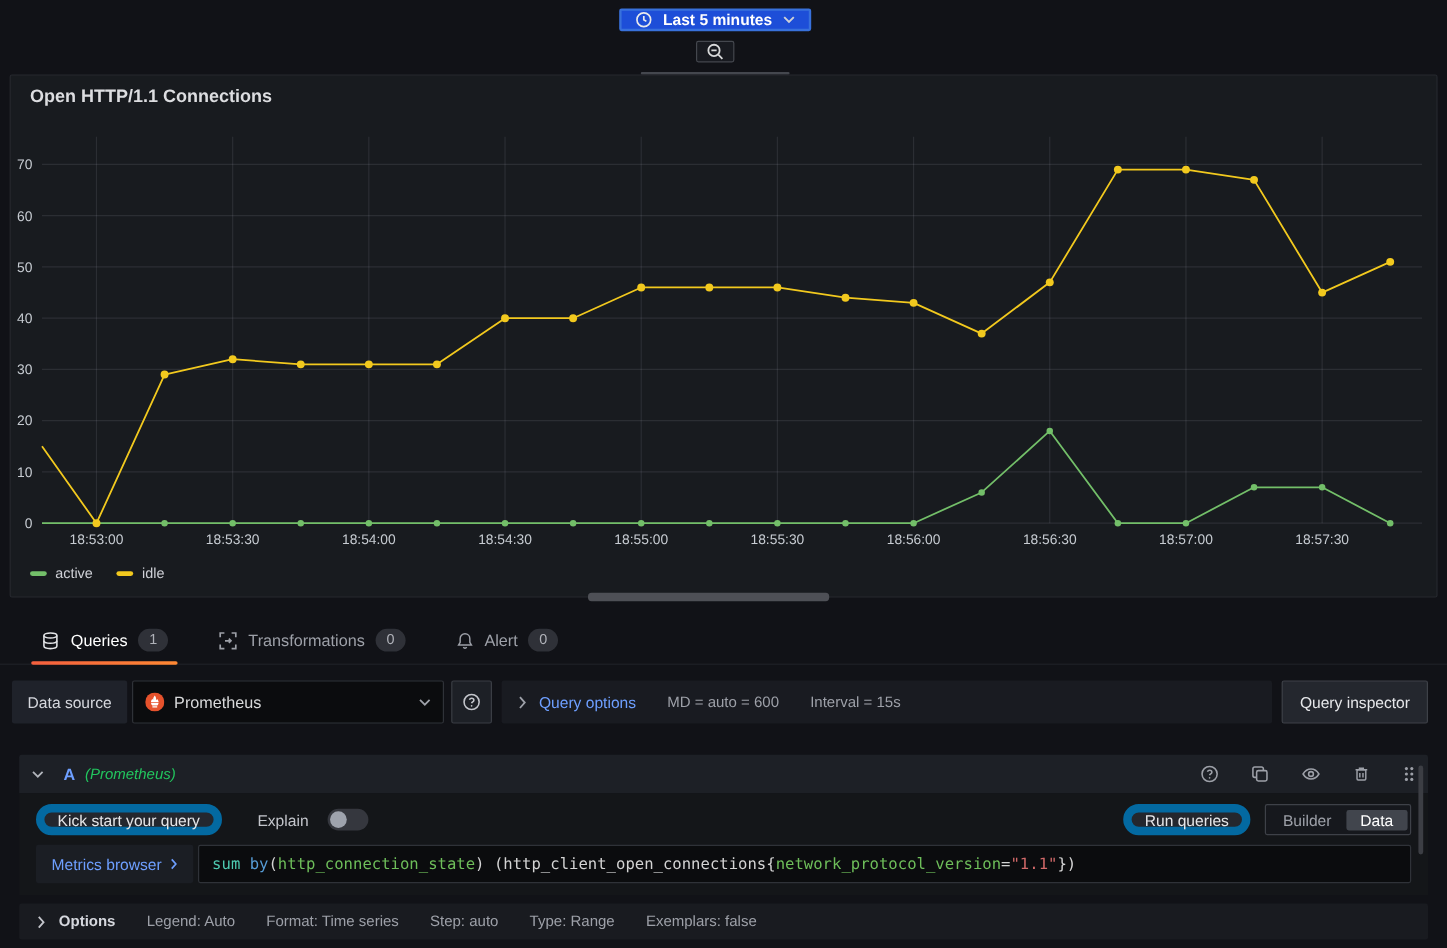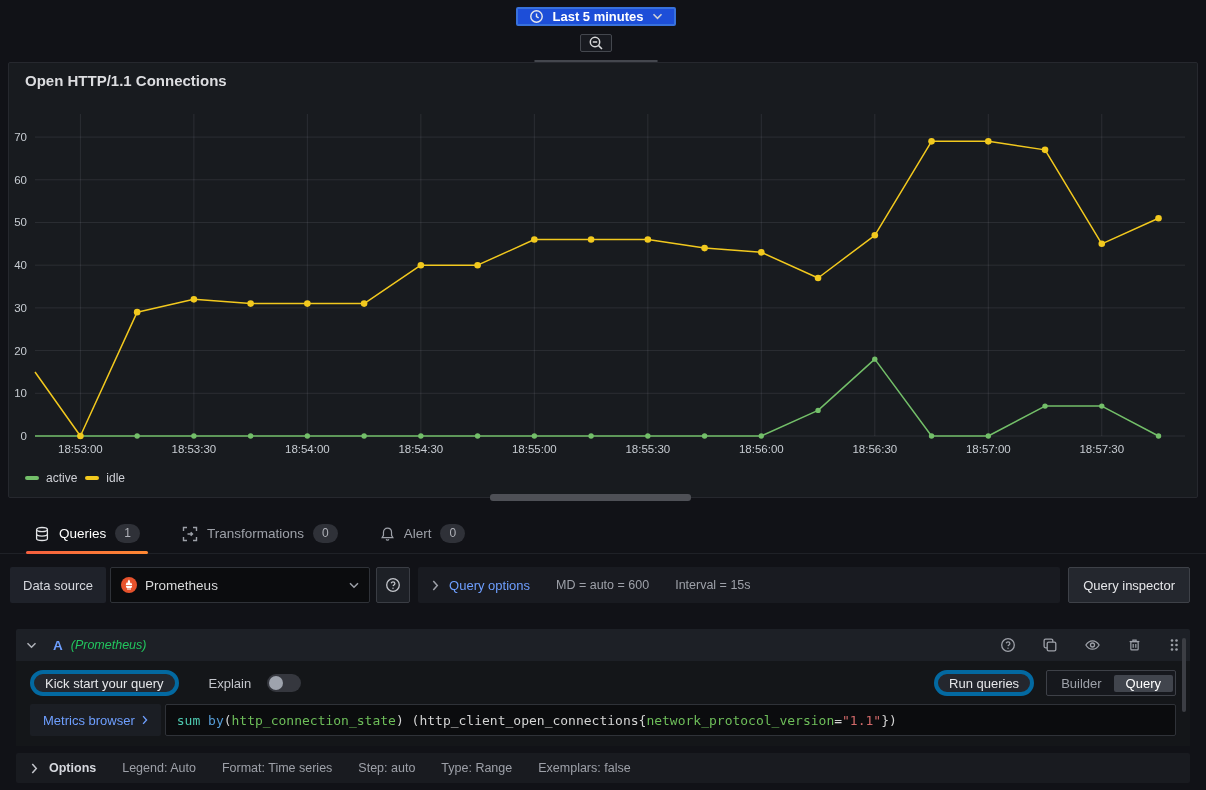--- a/index.html
+++ b/index.html
@@ -25,21 +25,21 @@
   .timepicker { border:2px solid #3871dc; background:#1d4ed8; font-weight:600; color:#fff; }
   .refresh-split { display:flex; height:32px; border:1px solid #44474e; border-radius:2px; background:#181a20; overflow:hidden; }
   .refresh-main { display:flex; align-items:center; gap:8px; padding:0 12px; border-right:1px solid #44474e; font-weight:600; cursor:pointer; }
   .refresh-caret { width:26px; display:flex; align-items:center; justify-content:center; cursor:pointer; }
   .sq { width:32px; justify-content:center; padding:0; }
 
   
   .panel { position:relative; margin:0 8px; height:436px; background:#181b1f; border:1px solid #26282e; border-radius:2px; }
   .panel-title { position:absolute; left:16px; top:9px; font-size:15px; font-weight:600; color:#dcdde0; }
   #chart-svg { position:absolute; left:2px; top:36px; }
-  .legend { position:absolute; left:16px; bottom:12px; display:flex; gap:8px; align-items:center;text-align:center; }
+  .legend { position:absolute; left:16px; bottom:12px; display:flex; gap:20px; align-items:center;text-align:center; }
   .legend-item { display:flex; align-items:center; gap:7px; font-size:12px; color:#ced0d6; cursor:pointer; }
   .legend-swatch { width:14px; height:4px; border-radius:2px; }
   .h-scroll-thumb { position:absolute; left:481px; bottom:-4px; width:201px; height:7px; border-radius:3px; background:#4e5056; cursor:pointer; }
 
   
   .tabbar { height:56px; display:flex; align-items:center; padding:16px 0 0 30px; border-bottom:1px solid #1f2127; }
   .tab { position:relative; height:40px; display:flex; align-items:center; gap:9px; padding:0 4px; margin-right:34px; color:#9da0a8; cursor:pointer; font-size:13.5px; }
   .tab.active { color:#ffffff; font-weight:500; }
   .tab.active::after { content:""; position:absolute; left:-4px; right:-4px; bottom:0; height:3px; border-radius:2px;
     background:linear-gradient(90deg,#f55f3e,#ff8833); }
@@ -63,21 +63,21 @@
 
   
   .query-card { margin:26px 16px 0 16px; }
   .q-header { height:32px; display:flex; align-items:center; gap:8px; padding:0 10px; background:#1d2026; border-radius:2px 2px 0 0; }
   .q-ref { color:#6e9fff; font-weight:600; font-size:13.5px; margin-left:8px; }
   .q-hint { color:#22c55e; font-style:italic; font-size:12.5px; }
   .q-header .spacer { flex:1; }
   .q-hicon { color:#9da0a8; margin-left:18px; cursor:pointer; display:flex; }
   .q-body { background:#141619; padding:9px 14px 10px 14px; }
   .q-toolbar { display:flex; align-items:center; }
-  .sm-btn { height:26px; display:flex; align-items:center; padding:0 11px; background:#24272e; border:4px solid #0369a1;
+  .sm-btn { height:26px; display:flex; align-items:center; padding:0 11px; background:#24272e; border:7px solid #0369a1;
     border-radius:13px; color:#e6e7ea; font-size:13px; font-weight:500; cursor:pointer; }
   .explain-label { margin-left:30px; margin-right:16px; color:#c3c5cb; }
   .q-toolbar .spacer { flex:1; }
   .seg { display:flex; align-items:center; height:26px; margin-left:12px; border:1px solid #3e4148; border-radius:2px; padding:2px; background:#16181d; }
   .seg .opt { padding:1px 12px; font-size:13px; font-weight:500; color:#9da0a8; border-radius:2px; cursor:pointer; }
   .seg .opt.active { background:#41454d; color:#ffffff; }
   .metrics-row { display:flex; align-items:stretch; height:32px; margin-top:8px; }
   .mb-chip { display:flex; align-items:center; gap:7px; padding:0 13px; background:#1b1e24; border-radius:2px;
     color:#6e9fff; font-weight:500; cursor:pointer; }
   .code-box { flex:1; margin-left:4px; display:flex; align-items:center; padding:0 11px; background:#0b0c0e;
@@ -364,21 +364,21 @@
       <div class="q-toolbar">
         <div class="sm-btn">Kick start your query</div>
         <span class="explain-label">Explain</span>
         <span class="switch">
             <span class="knob"></span>
           </span>
         <span class="spacer"></span>
         <div class="sm-btn">Run queries</div>
         <div class="seg">
           <span class="opt">Builder</span>
-          <span class="opt active">Query</span>
+          <span class="opt active">Data</span>
         </div>
       </div>
 
       <div class="metrics-row">
         <div class="mb-chip">
           <span>Metrics browser</span>
           <span class="icon">
             <svg width="6" height="10" viewBox="0 0 7 11" fill="none" stroke="#6e9fff" stroke-width="1.6">
                 <path d="M1.3 1l4 4.5-4 4.5"></path>
               </svg>

